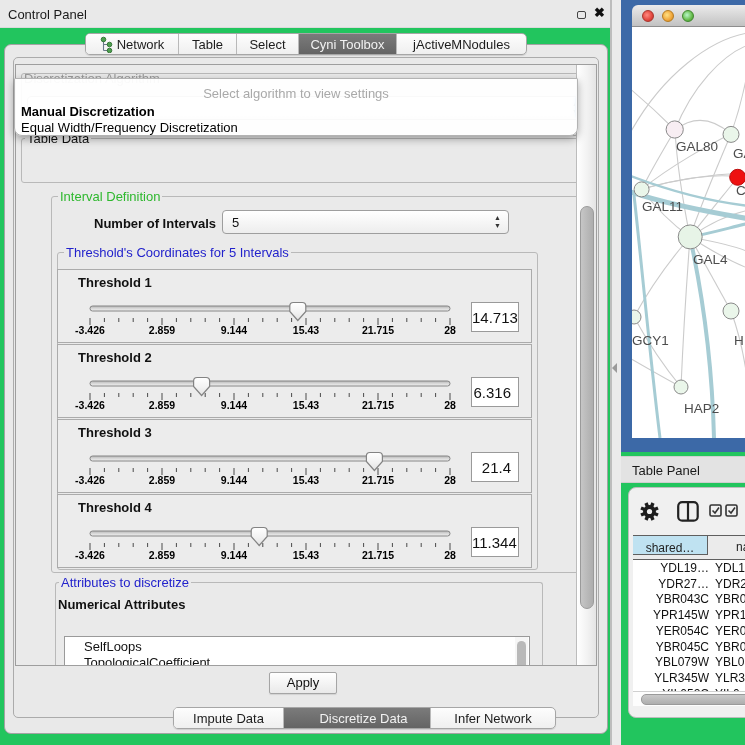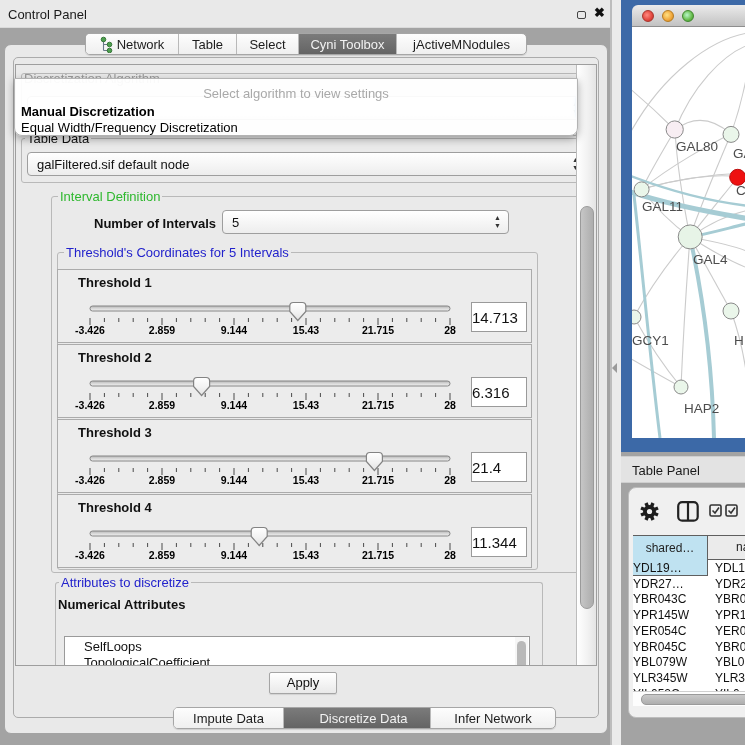--- a/index.html
+++ b/index.html
@@ -1,18 +1,18 @@
 <!DOCTYPE html>
 <html><head>
 <meta charset="utf-8">
 <style>
 * { margin:0; padding:0; box-sizing:border-box; }
 html,body { width:745px; height:745px; }
 body { font-family:"Liberation Sans", sans-serif; background:#e9e9e9; }
-#root { position:relative; width:745px; height:745px; overflow:hidden; background:#a3a3a3; }
+#root { position:relative; width:745px; height:745px; overflow:hidden; background:#22c55e; }
 .abs { position:absolute; }
 
 #cp-title { left:0; top:0; width:612px; height:28px; background:#e9e9e9; border-bottom:1px solid #dadada; }
 #cp-title span { position:absolute; left:8px; top:7px; font-size:13px; color:#1a1a1a; }
 #btn-float { left:577px; top:11px; width:9px; height:8px; border:1.5px solid #444; border-radius:2px; }
 #btn-close { left:594px; top:5px; font-size:13px; font-weight:bold; color:#111; }
 #boxA { left:4px; top:44px; width:604px; height:690px; border:1px solid #a3a3a3; border-radius:7px; background:#e9e9e9; }
 #boxB { left:13px; top:57px; width:586px; height:661px; border:1px solid #ababab; border-radius:5px; background:#e9e9e9; }
 #boxC { left:15px; top:64px; width:582px; height:602px; border:1px solid #9e9e9e; background:#eaeaea; overflow:hidden; }
 
@@ -25,21 +25,21 @@
 
 .grp { border:1px solid #b9b9b9; border-radius:3px; }
 .grptitle { position:absolute; font-size:13px; background:#eaeaea; padding:0 2px; }
 
 .combo { position:absolute; height:24px; border:1px solid #9e9e9e; border-radius:4px; background:linear-gradient(#ffffff,#ededed); font-size:13px; color:#111; }
 .combo .ct { position:absolute; left:9px; top:4px; }
 .combo .arr { position:absolute; right:6px; top:3px; width:9px; height:17px; font-size:7px; line-height:8px; color:#333; text-align:center; }
 
 .thbox { position:absolute; left:41px; width:475px; height:74px; border:1px solid #ababab; background:#ececec; }
 .thlabel { position:absolute; left:20px; top:5px; font-size:13px; font-weight:bold; color:#111; }
-.thval { position:absolute; left:413px; top:32px; width:56px; height:30px; border:1px solid #9a9a9a; background:#fff; font-size:15px; color:#111; text-align:left; padding:6px 7px 0 0; }
+.thval { position:absolute; left:413px; top:32px; width:48px; height:30px; border:1px solid #9a9a9a; background:#fff; font-size:15px; color:#111; text-align:right; padding:6px 7px 0 0; }
 
 #popup { left:14px; top:78px; width:564px; height:58px; background:rgba(255,255,255,0.94); border:1px solid #b3b3b3; border-radius:1px 1px 8px 8px; box-shadow:0 3px 9px rgba(0,0,0,0.35); z-index:50; }
 #popup .r1 { position:absolute; top:7px; width:100%; text-align:center; font-size:13px; color:#a9a9a9; }
 #popup .r2 { position:absolute; top:25px; left:6px; font-size:13px; font-weight:bold; color:#000; }
 #popup .r3 { position:absolute; top:41px; left:6px; font-size:13px; color:#000; }
 
 #mainsb { left:576px; top:65px; width:20px; height:600px; background:linear-gradient(90deg,#ffffff,#f2f2f2 55%,#e4e4e4); border-left:1px solid #bcbcbc; }
 #mainsb .thumb { position:absolute; left:3px; top:141px; width:14px; height:403px; border-radius:7px; background:linear-gradient(90deg,#c6c6c6,#adadad); border:1px solid #9a9a9a; }
 
 #applybtn { left:269px; top:672px; width:68px; height:22px; border:1px solid #a5a5a5; border-radius:2px; background:linear-gradient(#ffffff,#e9e9e9); font-size:13px; color:#111; text-align:center; line-height:20px; box-shadow:0 1px 1px rgba(0,0,0,0.1); }
@@ -50,21 +50,21 @@
 #netcanvas { position:absolute; left:11px; top:27px; width:113px; height:411px; background:#fff; overflow:hidden; }
 .tl { position:absolute; top:5px; width:12px; height:12px; border-radius:50%; }
 #tp-bar { left:621px; top:456px; width:124px; height:27px; background:#e3e3e3; border-top:1px solid #cfcfcf; border-bottom:1px solid #cfcfcf; }
 #tp-bar span { position:absolute; left:11px; top:6px; font-size:13px; color:#1a1a1a; }
 #tp-panel { left:628px; top:487px; width:130px; height:231px; background:#f0f0f0; border:1px solid #bdbdbd; border-radius:8px; }
 #tbl { position:absolute; left:4px; top:47px; width:126px; height:156px; background:#fff; }
 #tbl-head { position:absolute; left:0; top:0; width:126px; height:23px; }
 #tbl-hscroll { position:absolute; left:4px; top:203px; width:126px; height:15px; background:#fdfdfd; border-top:1px solid #d0d0d0; }
 #tbl-hscroll .thumb { position:absolute; left:8px; top:2px; width:115px; height:11px; border-radius:5px; background:linear-gradient(#c9c9c9,#aeaeae); border:1px solid #9a9a9a; }
 .trow { position:absolute; left:0; width:126px; height:15.7px; font-size:12px; color:#111; }
-.trow .c1 { position:absolute; left:0; top:1px; width:76px; text-align:left; }
+.trow .c1 { position:absolute; left:0; top:1px; width:76px; text-align:right; }
 .trow .c2 { position:absolute; left:82px; top:1px; }
 </style>
 </head>
 <body>
 <div id="root">
 
   <div id="cp-title" class="abs">
       <span>Control Panel</span>
     </div>
   <div id="btn-float" class="abs"></div>
@@ -77,24 +77,20 @@
     <div class="abs grp" style="left:5px; top:8px; width:572px; height:63px;"></div>
     <div class="combo" style="left:11px; top:31px; width:560px;">
         <div class="arr">▲<br>▼</div>
       </div>
     <div class="abs" style="left:559px; top:29px; width:16px; height:26px; border:2.5px solid #5b9bd5; border-radius:5px; background:linear-gradient(#fff,#e8e8e8); box-shadow:0 0 4px #6ca6e0;">
         <div style="position:absolute; left:3px; top:2px; font-size:7px; line-height:8px; color:#333;">▲<br>▼</div>
       </div>
 
     <div class="abs grp" style="left:5px; top:73px; width:568px; height:45px;"></div>
     <div class="grptitle" style="left:9px; top:66px; color:#111;">Table Data</div>
-    <div class="combo" style="left:11px; top:87px; width:560px;">
-        <div class="ct">galFiltered.sif default node</div>
-        <div class="arr">▲<br>▼</div>
-      </div>
 
     <div class="abs grp" style="left:35px; top:131px; width:530px; height:377px;"></div>
     <div class="grptitle" style="left:42px; top:124px; color:#2eb82e;">Interval Definition</div>
     <div class="abs" style="left:78px; top:151px; font-size:13px; font-weight:bold; color:#111;">Number of Intervals</div>
     <div class="combo" style="left:206px; top:145px; width:287px;">
         <div class="ct">5</div>
         <div class="arr">▲<br>▼</div>
       </div>
 
     <div class="abs grp" style="left:41px; top:187px; width:481px; height:318px;"></div>
@@ -325,21 +321,21 @@
 <svg style="position:absolute;left:80px;top:16px;" width="34" height="14" viewBox="0 0 34 14">
           <rect x="1" y="1" width="11" height="11" rx="1.5" fill="none" stroke="#333" stroke-width="1.6"></rect>
           <path d="M3.5 6.5 L6 9 L10 3.5" stroke="#333" stroke-width="1.6" fill="none"></path>
           <rect x="17" y="1" width="11" height="11" rx="1.5" fill="none" stroke="#333" stroke-width="1.6"></rect>
           <path d="M19.5 6.5 L22 9 L26 3.5" stroke="#333" stroke-width="1.6" fill="none"></path>
         </svg>
       </div>
     <div id="tbl" style="overflow:hidden;">
         <div id="tbl-head">
           <div style="position:absolute;left:0;top:0;width:126px;height:25px;background:#ebebeb;border-top:1.5px solid #5f5f5f;border-bottom:1.5px solid #5f5f5f;"></div>
-          <div style="position:absolute;left:0;top:0;width:75px;height:41px;background:#bfe2f1;border-top:1.5px solid #5f5f5f;border-bottom:1.5px solid #5f5f5f;border-right:1.5px solid #5f5f5f;font-size:12px;color:#222;text-align:center;line-height:24px;">shared…</div>
+          <div style="position:absolute;left:0;top:0;width:75px;height:20px;background:#bfe2f1;border-top:1.5px solid #5f5f5f;border-bottom:1.5px solid #5f5f5f;border-right:1.5px solid #5f5f5f;font-size:12px;color:#222;text-align:center;line-height:24px;">shared…</div>
           <div style="position:absolute;left:103px;top:5px;font-size:12px;color:#222;">na</div>
         </div>
         <div class="trow" style="top:25.0px;">
           <span class="c1">YDL19…</span>
           <span class="c2">YDL1</span>
         </div>
         <div class="trow" style="top:40.7px;">
           <span class="c1">YDR27…</span>
           <span class="c2">YDR2</span>
         </div>

